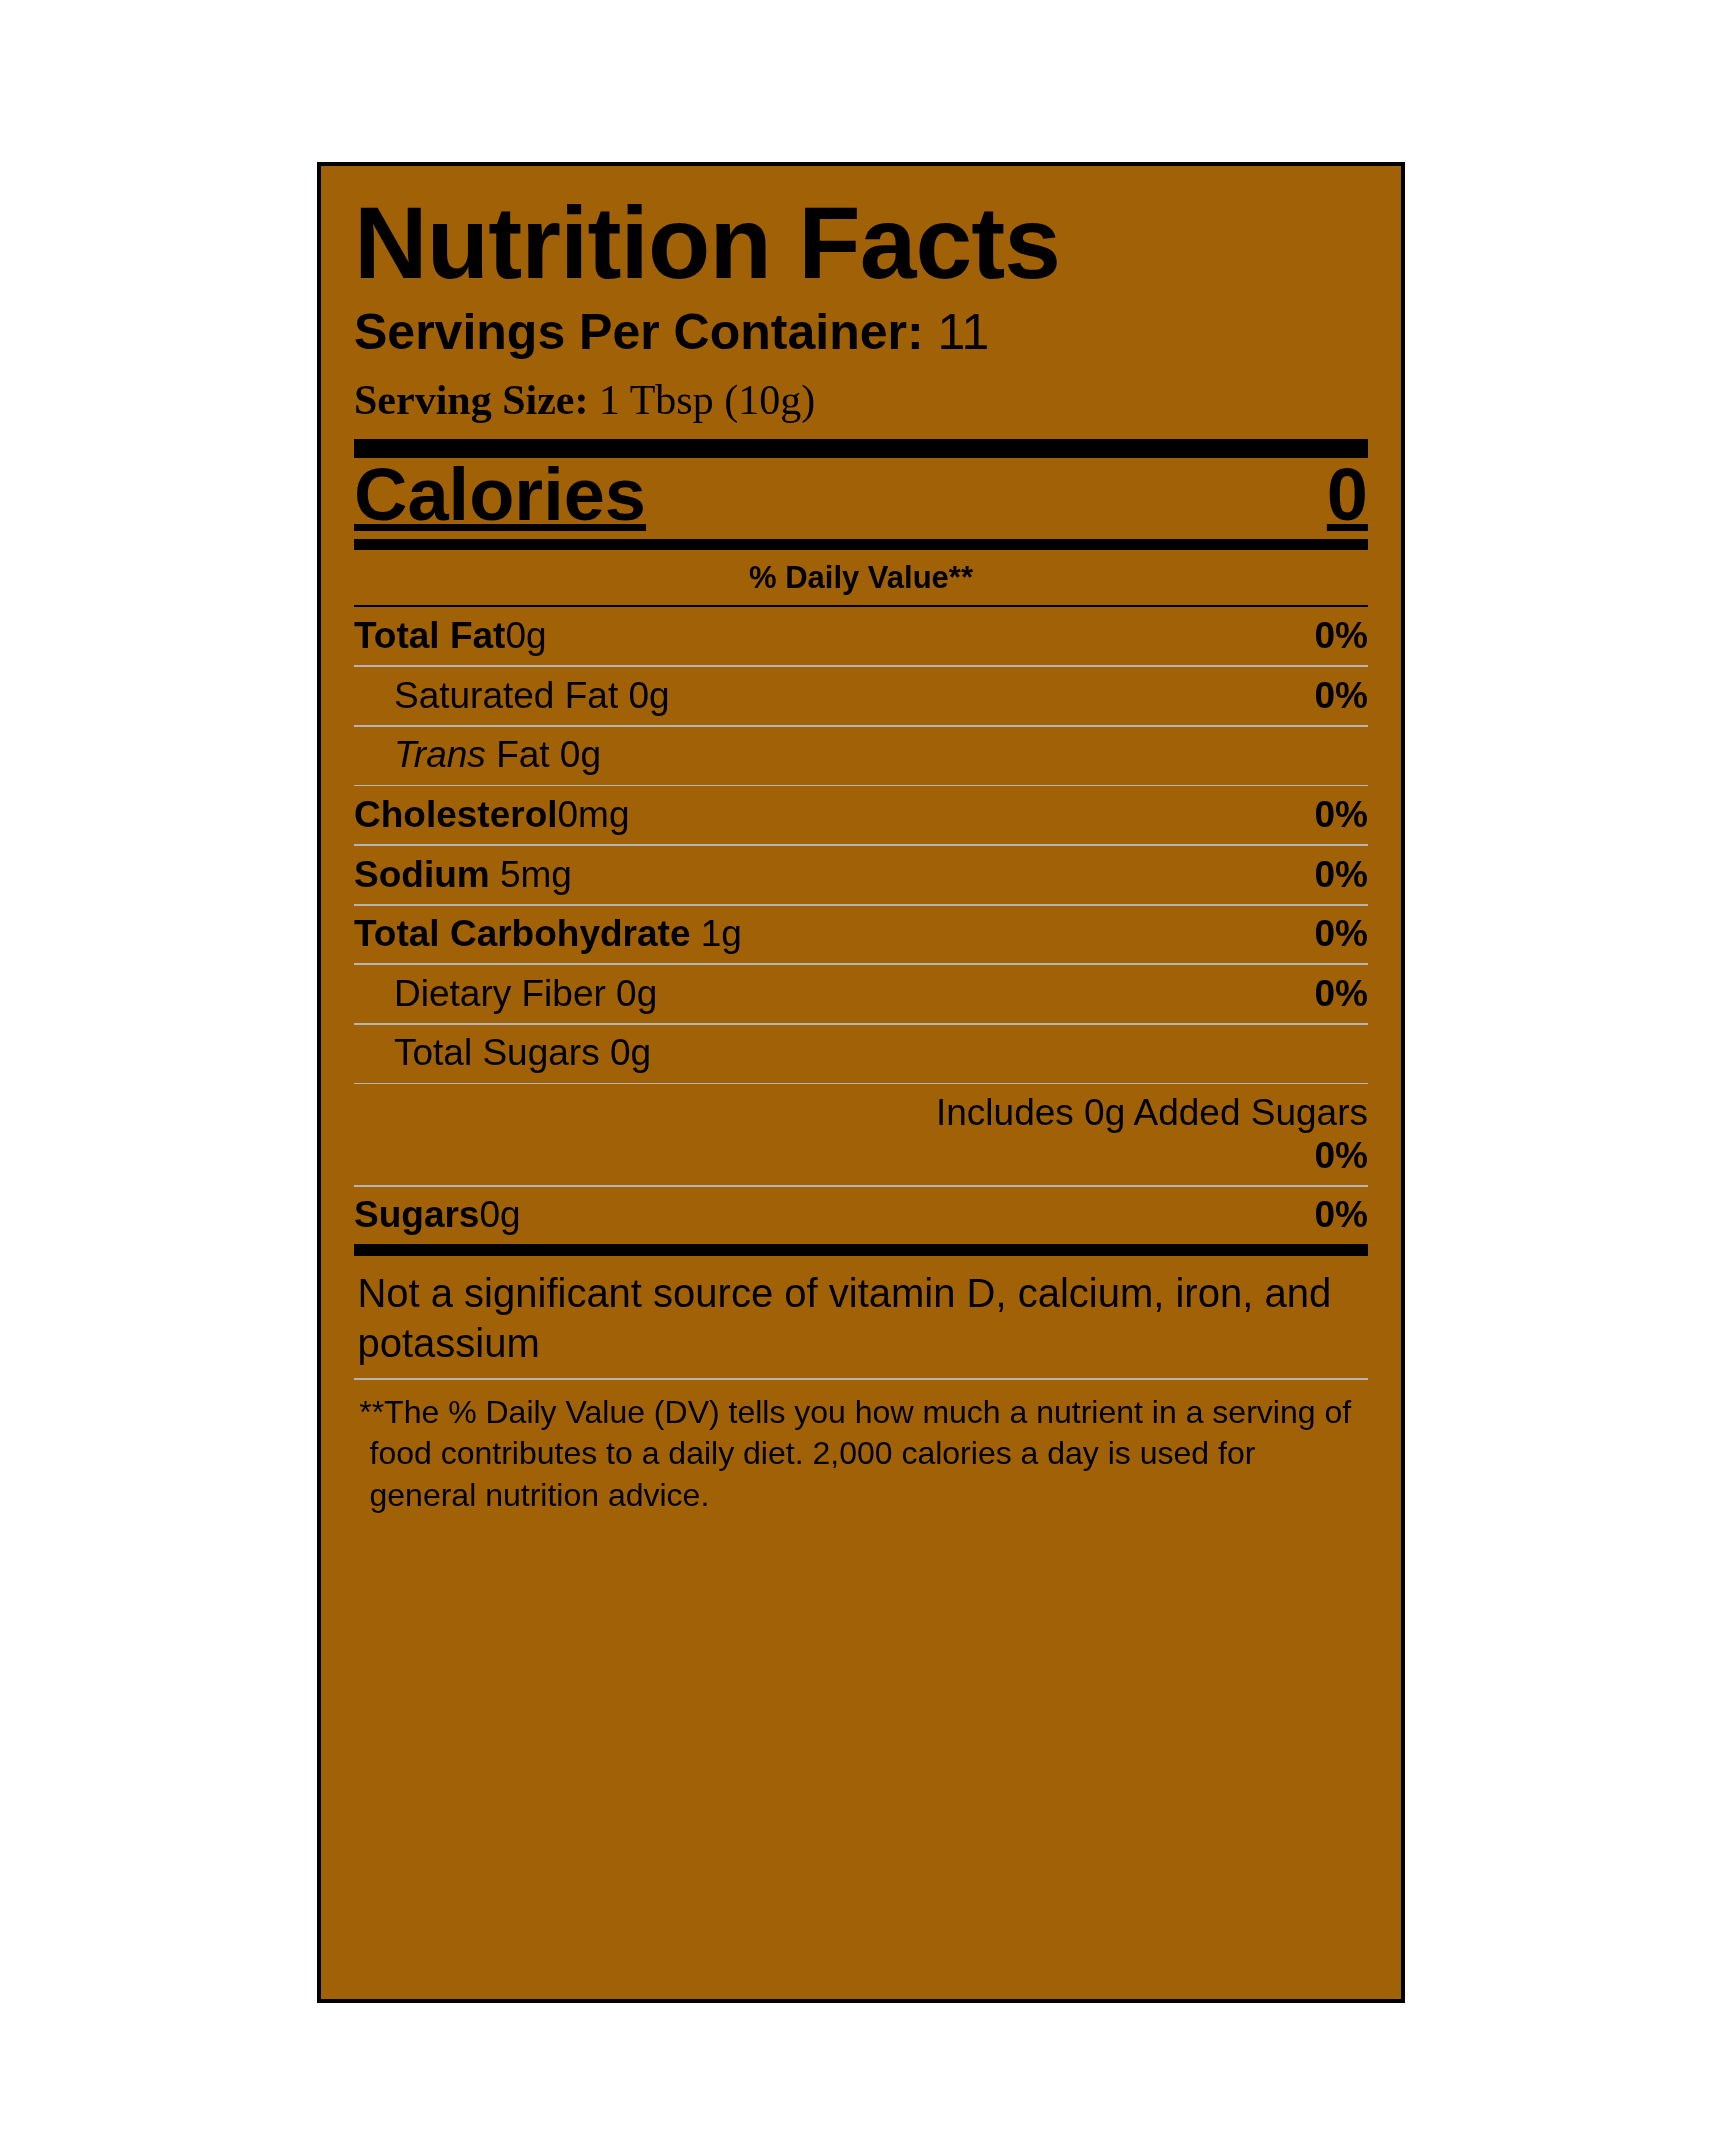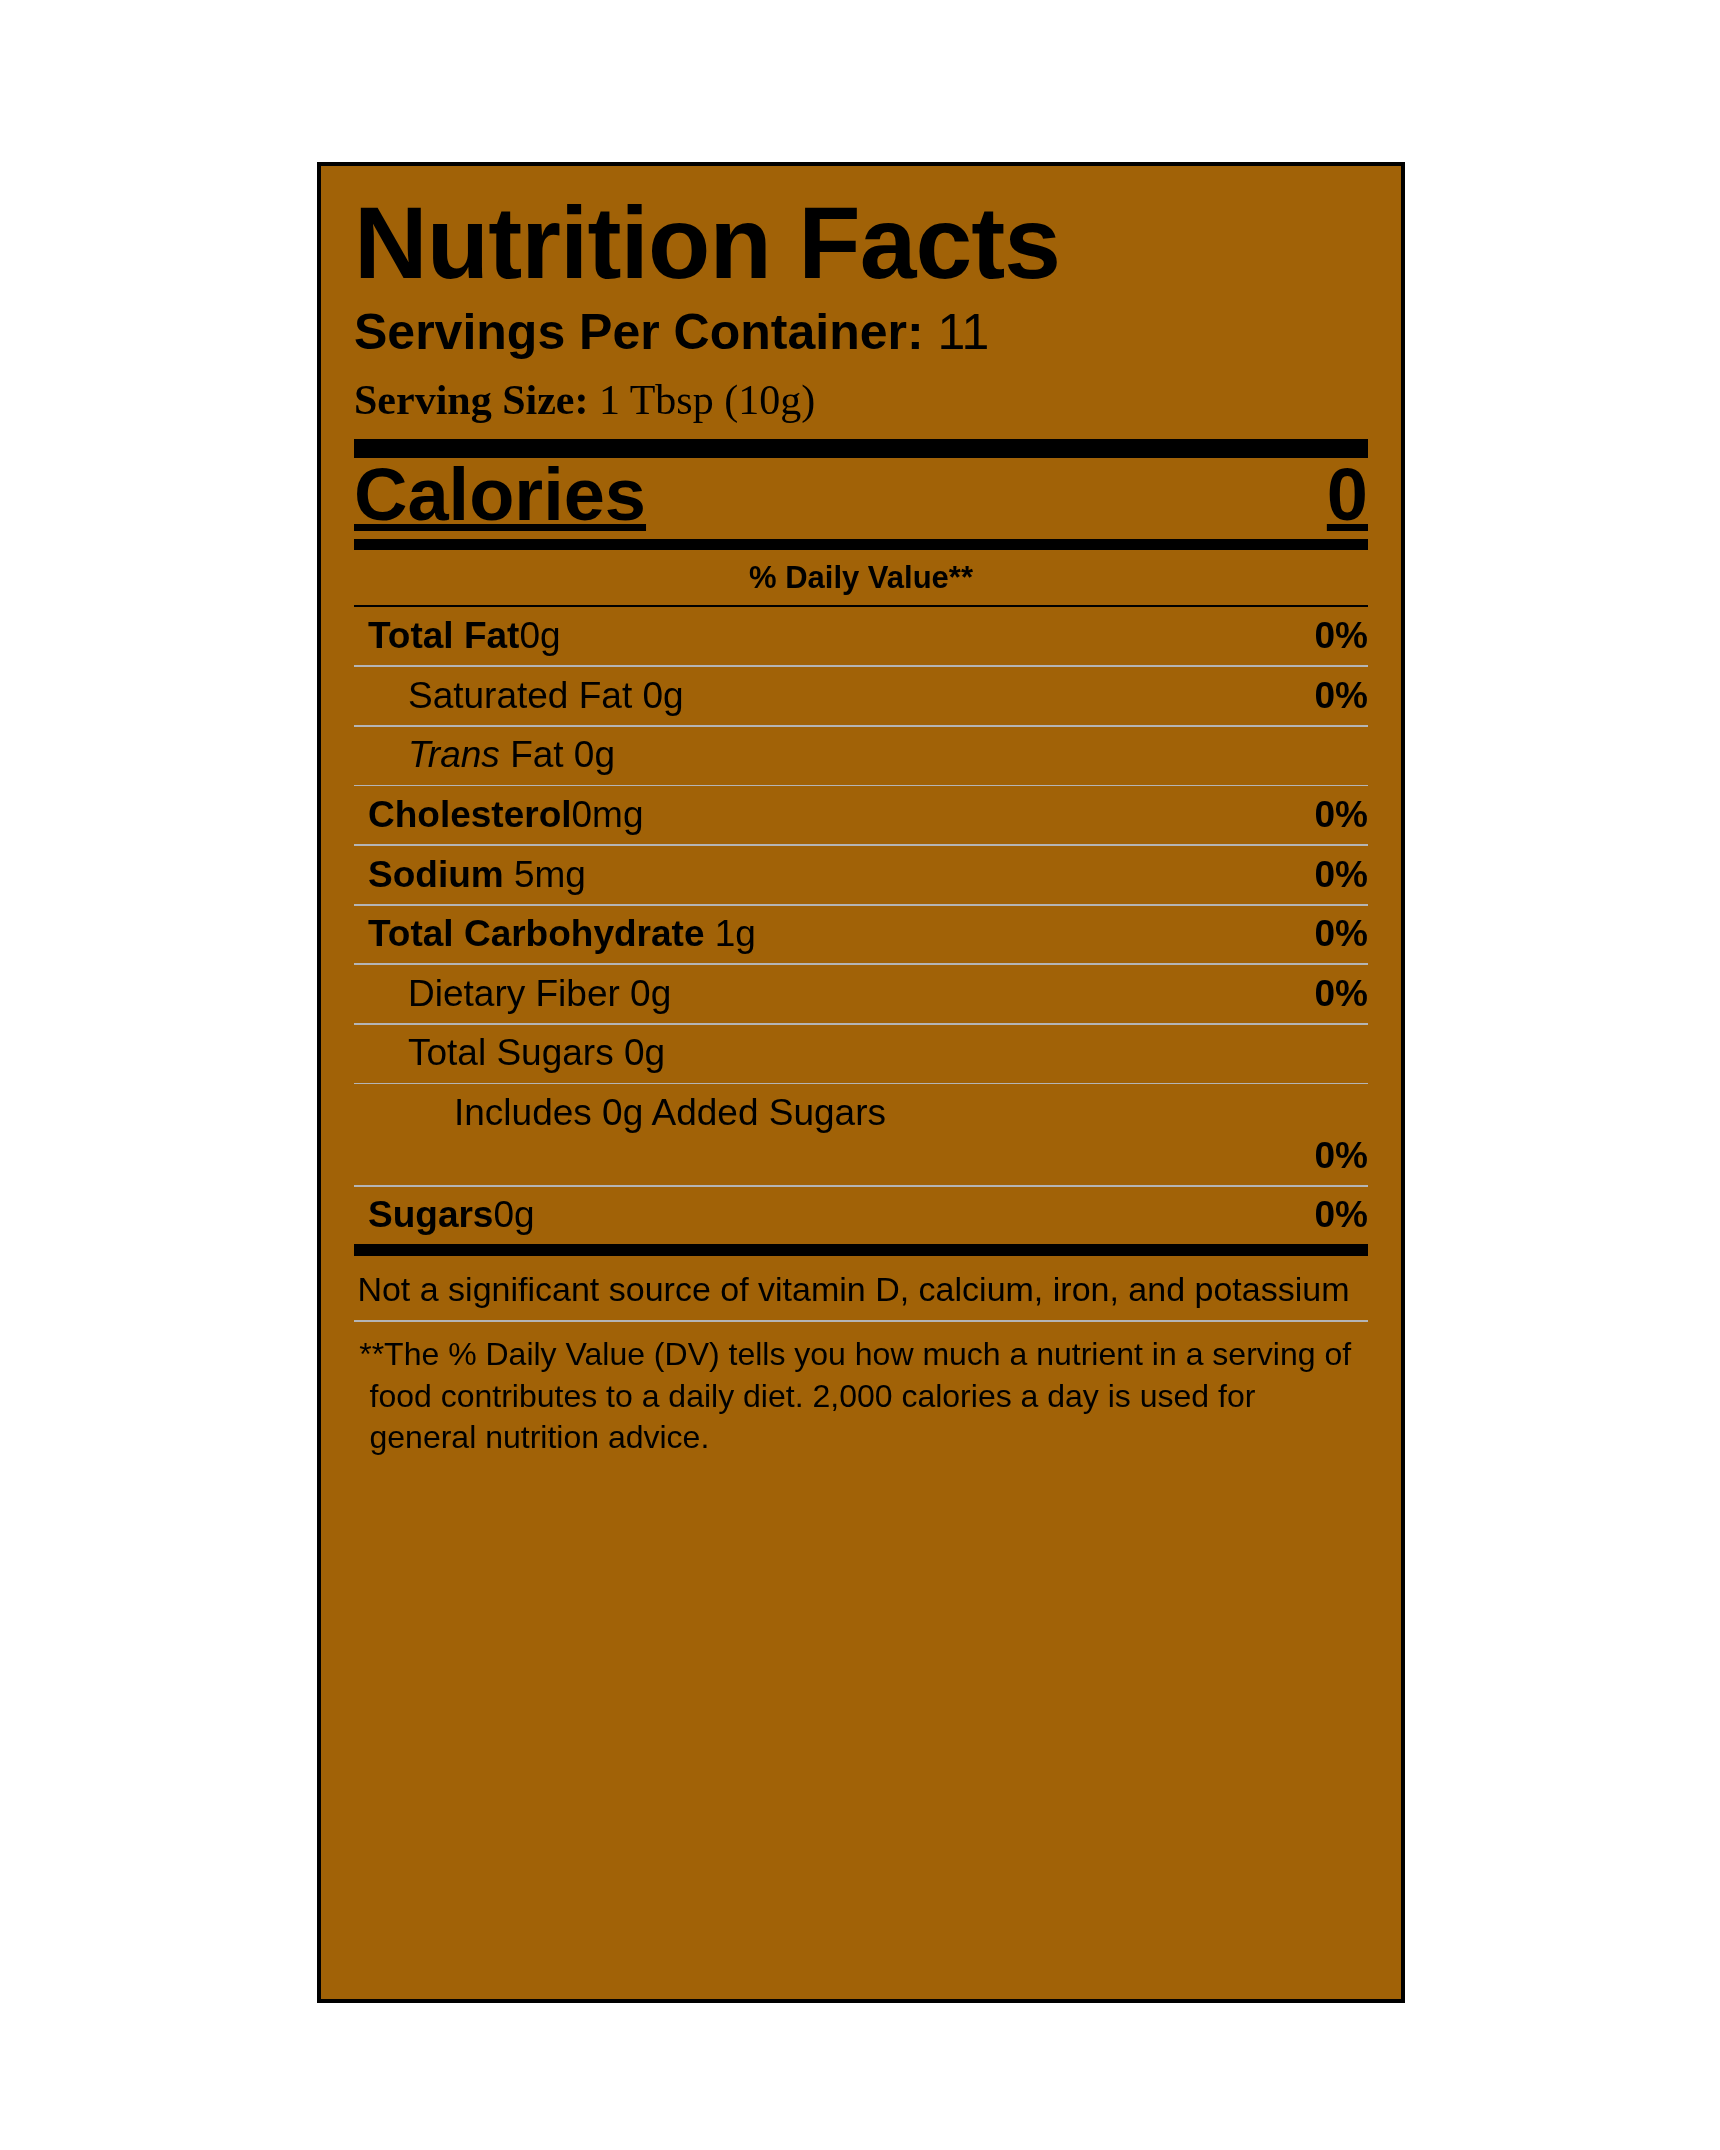--- a/index.html
+++ b/index.html
@@ -104,42 +104,41 @@
 
   .dv-header {
     text-align: center;
     font-size: 31px;
     font-weight: 700;
     padding: 10.3px 0 8.6px 0;
   }
 
   .nrow {
     display: flex;
-    align-items: flex-start;
+    align-items: flex-end;
     justify-content: space-between;
     font-size: 37px;
     padding: 7.7px 0 7.7px 0;
     line-height: 1.15;
-    margin-left: 14px;
   }
   .nrow .name { white-space: nowrap; }
   .nrow .name b { font-weight: 700; }
   .nrow .pct {
     font-weight: 700;
     font-size: 37px;
     white-space: nowrap;
     align-self: flex-end;
     padding-bottom: 0px;
   }
   .indent-1 { padding-left: 40px; }
   .indent-2 { padding-left: 86px; flex-direction: column; }
   .ital { font-style: italic; }
 
   .footnote-a {
-    font-size: 34px;
+    font-size: 40px;
     line-height: 1.25;
     padding: 12px 0 10.3px 3.4px;
   }
   .footnote-b {
     font-size: 32px;
     line-height: 1.3;
     padding: 12px 0 0 15.5px;
     text-indent: -10.3px;
   }
 </style>

